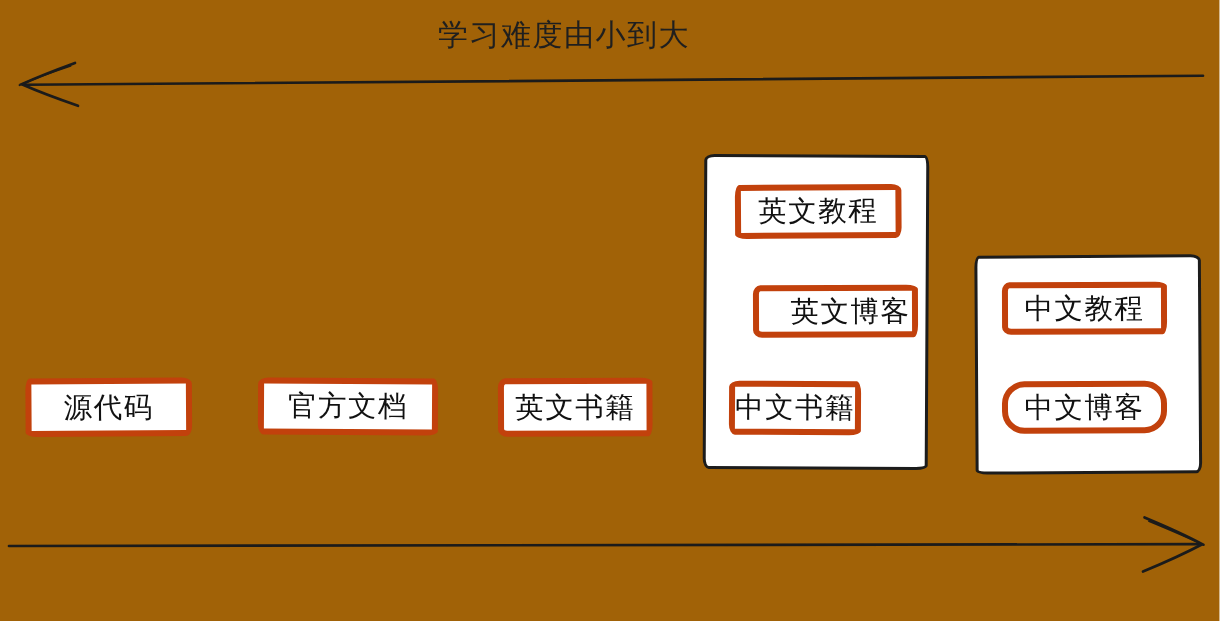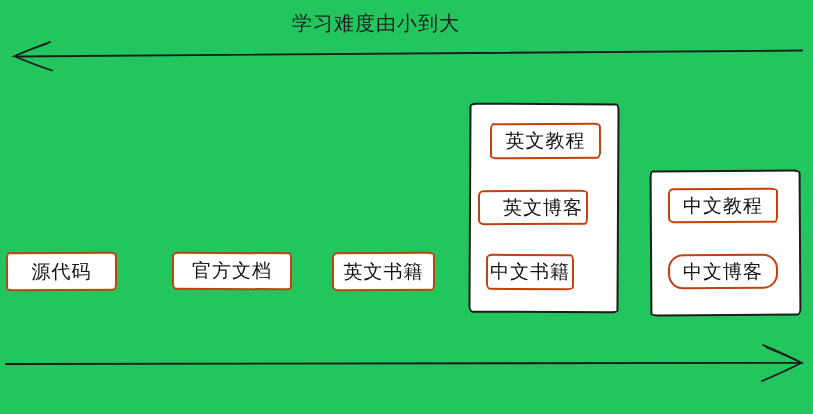--- a/index.html
+++ b/index.html
@@ -5,21 +5,21 @@
   html, body {
     margin: 0;
     padding: 0;
     background: #ffffff;
     font-family: "Liberation Sans", "DejaVu Sans", sans-serif;
   }
   .canvas {
     position: relative;
     width: 813px;
     height: 414px;
-    background: #22c55e;
+    background: #a16207;
     overflow: hidden;
     color: #1a1a1a;
   }
   .axis-label {
     position: absolute;
     font-size: 20px;
     letter-spacing: 1px;
     color: #1f1f1f;
     white-space: nowrap;
   }
@@ -27,45 +27,45 @@
     position: absolute;
     left: 0;
     width: 813px;
     overflow: visible;
   }
   .node-box {
     position: absolute;
     display: flex;
     align-items: center;
     justify-content: center;
-    border: 2px solid #c2410c;
+    border: 4px solid #c2410c;
     background: #ffffff;
     font-size: 19px;
     letter-spacing: 1px;
     color: #111;
     white-space: nowrap;
     box-sizing: border-box;
   }
   
   .wonky-a { border-radius: 3px 7px 4px 8px / 8px 4px 7px 3px; transform: rotate(-0.35deg); }
   .wonky-b { border-radius: 7px 3px 8px 4px / 4px 8px 3px 7px; transform: rotate(0.3deg); }
   .wonky-c { border-radius: 5px 8px 3px 6px / 6px 3px 8px 5px; transform: rotate(-0.2deg); }
   .group-box {
     position: absolute;
     border: 2px solid #1c1c1c;
     background: #ffffff;
     box-sizing: border-box;
   }
   
-  #box-source      { left: 6px;  top: 252px; width: 111px; height: 39px; justify-content: center; }
+  #box-source      { left: 17px;  top: 252px; width: 111px; height: 39px; justify-content: center; }
   #box-docs        { left: 172px; top: 252px; width: 120px; height: 38px; }
   #box-enbooks     { left: 332px; top: 252px; width: 103px; height: 39px; }
   #group-1         { left: 469px; top: 103px; width: 150px; height: 210px; }
   #box-entut       { left: 490px; top: 123px; width: 111px; height: 36px; }
-  #box-enblog      { left: 478px; top: 190px; width: 110px; height: 35px; padding-left: 20px; }
+  #box-enblog      { left: 502px; top: 190px; width: 110px; height: 35px; padding-left: 20px; }
   #box-cnbooks     { left: 486px; top: 254px; width: 88px; height: 36px; }
   #group-2         { left: 650px; top: 170px; width: 151px; height: 146px; }
   #box-cntut       { left: 668px; top: 188px; width: 110px; height: 35px; text-align: center; }
   #box-cnblog      { left: 668px; top: 254px; width: 110px; height: 35px; border-radius: 15px; }
   #top-axis-label    { left: 292px; top: 10px; }
   #bottom-axis-label { left: 308px; top: 380px; }
 </style>
 </head>
 <body>
 

